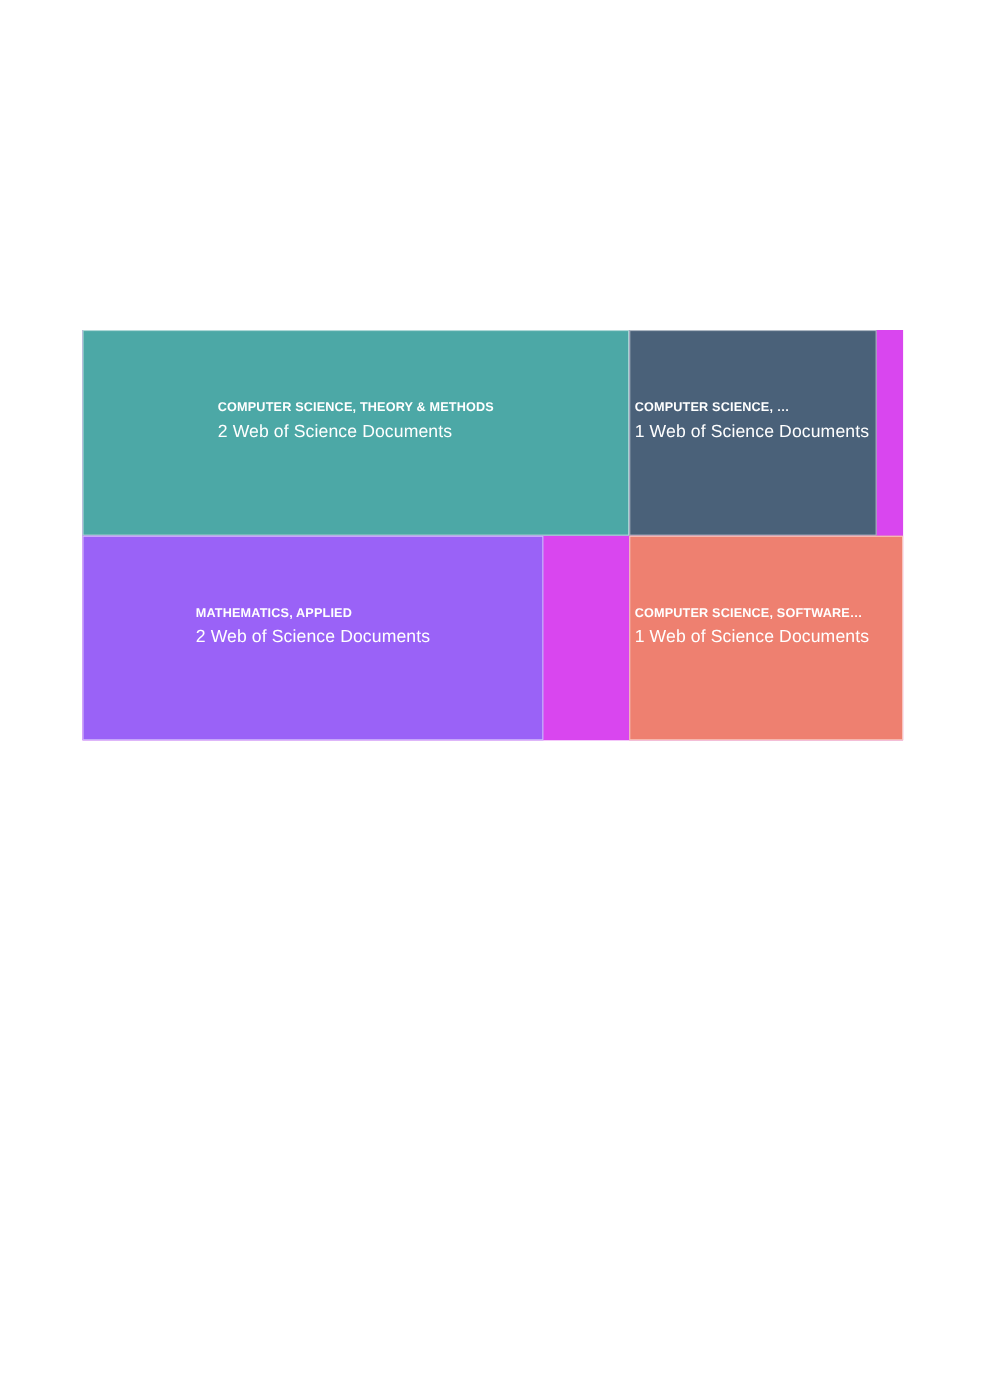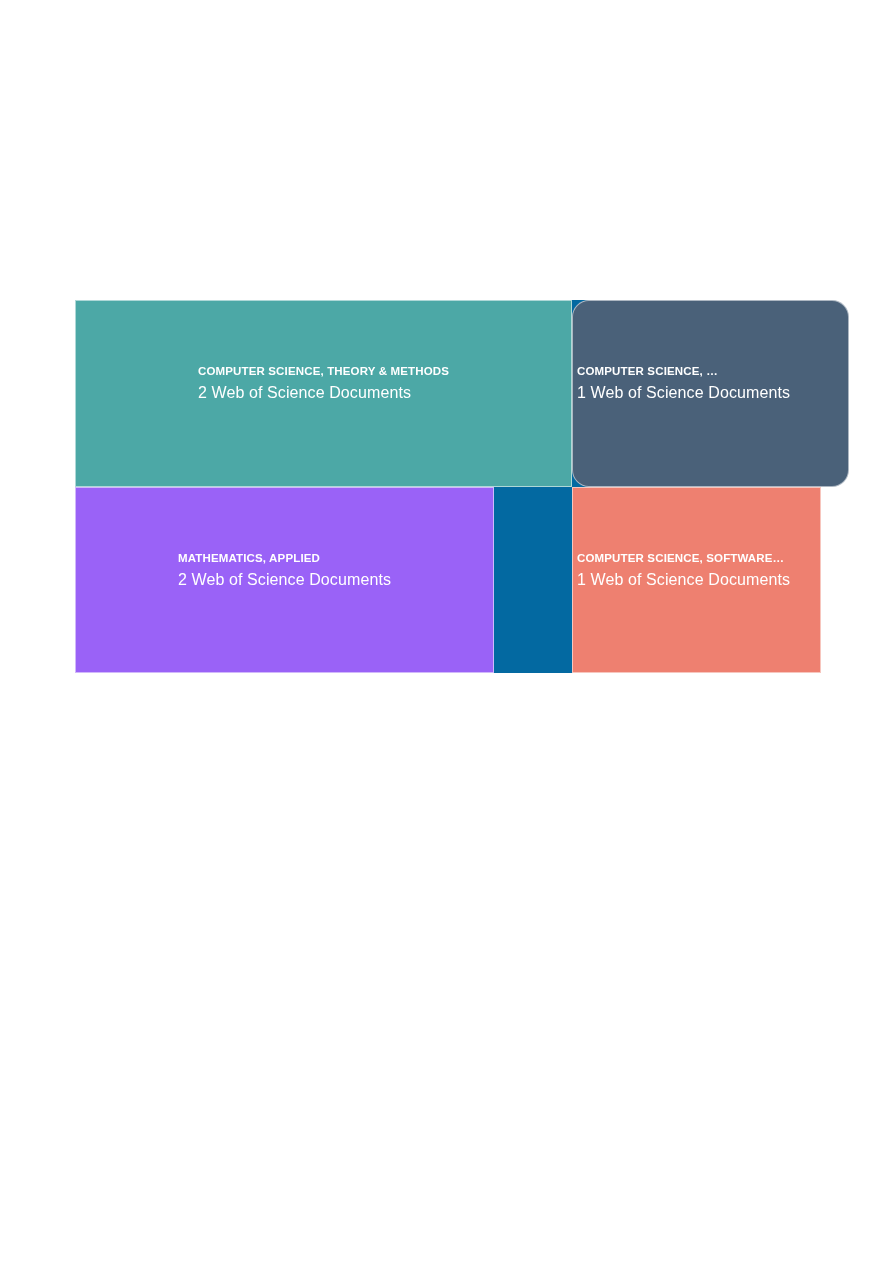--- a/index.html
+++ b/index.html
@@ -22,21 +22,21 @@
     position: absolute;
     left: 75px;
     top: 300px;
     width: 746px;
   }
 
   #treemap {
     position: relative;
     width: 746px;
     height: 373px;
-    background: #0369a1;
+    background: #d946ef;
   }
 
   .tm-cell {
     position: absolute;
     box-sizing: border-box;
     overflow: hidden;
     display: flex;
     flex-direction: column;
     align-items: center;
     justify-content: center;
@@ -71,21 +71,21 @@
     font-weight: 400;
     letter-spacing: 0.1px;
     line-height: 1.55;
     white-space: nowrap;
     overflow: hidden;
     text-overflow: ellipsis;
   }
 
   
   #cell-0 { left: 0px;   top: 0px;   width: 497px; height: 187px; }
-  #cell-1 { left: 497px; top: 0px;   width: 277px; height: 187px; border-radius: 17px; }
+  #cell-1 { left: 497px; top: 0px;   width: 225px; height: 187px; }
   #cell-2 { left: 0px;   top: 187px; width: 419px; height: 186px; }
   #cell-3 { left: 497px; top: 187px; width: 249px; height: 186px; }
 
   
   #cell-1 .tm-label-block,
   #cell-3 .tm-label-block {
     width: 100%;
     padding-left: 4px;
     padding-right: 0;
   }

